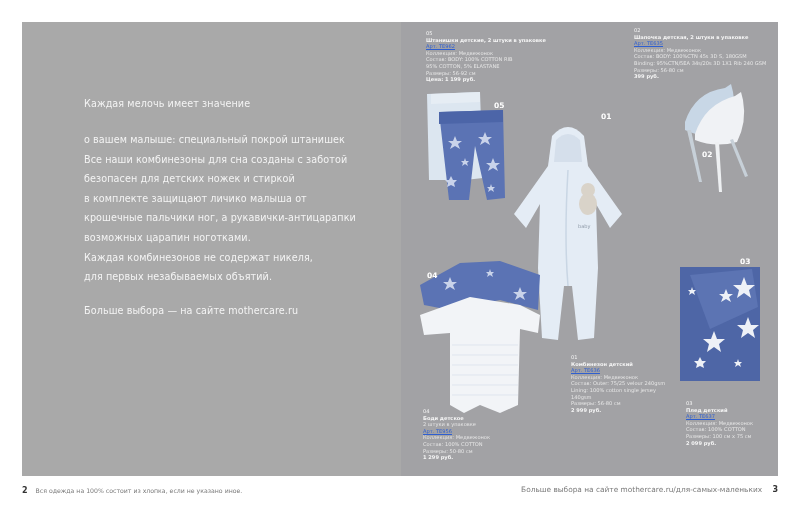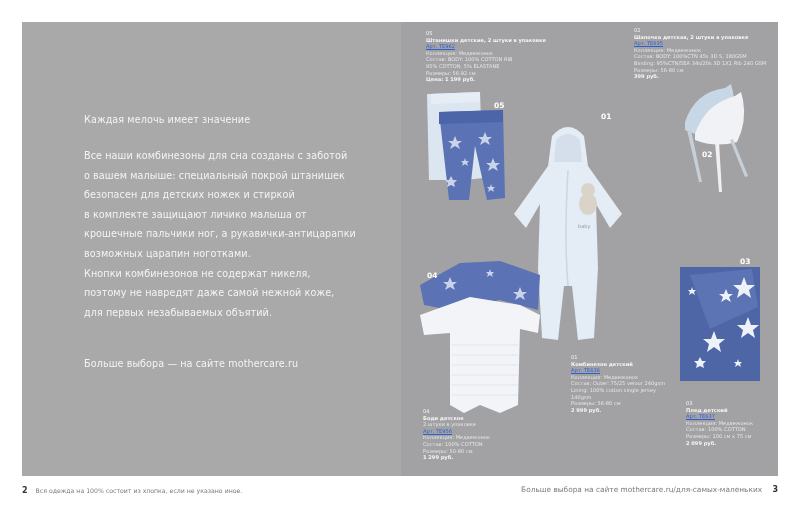--- a/index.html
+++ b/index.html
@@ -1,22 +1,22 @@
 <!DOCTYPE html>
 <html><head>
 <meta charset="utf-8">
 <style>
   html, body { margin:0; padding:0; }
   body { width:800px; height:510px; background:#ffffff; position:relative; overflow:hidden; font-family:"DejaVu Sans", sans-serif; }
   .panel-left { position:absolute; left:22px; top:22px; width:379px; height:454px; background:#a9a9a9; }
   .panel-right { position:absolute; left:401px; top:22px; width:377px; height:454px; background:#a2a2a5; }
   .intro { position:absolute; left:84px; top:98px; width:300px; color:#f4f4f4; font-size:9.6px; letter-spacing:0.1px; }
-  .intro .title { display:block; margin-bottom:20px; line-height:12px;margin-top:16px; }
+  .intro .title { display:block; margin-bottom:20px; line-height:12px; }
   .intro .body { display:block; line-height:19.6px; }
-  .intro .cta { display:block; margin-top:36px; line-height:12px; }
+  .intro .cta { display:block; margin-top:18px; line-height:12px; }
   .footer-left { position:absolute; left:22px; top:486px; font-size:6.2px; color:#7a7a7a; }
   .footer-left .num, .footer-right .num { font-weight:bold; color:#333; font-size:8px; margin-right:6px; }
   .footer-right { position:absolute; right:22px; top:485px; font-size:7.4px; color:#7a7a7a; }
   .footer-right .num { margin-left:8px; margin-right:0; }
   .caption { position:absolute; color:#f5f5f5; font-size:5.1px; line-height:6.6px; }
   .caption .c-num { display:block; }
   .caption .c-name { display:block; font-weight:bold; }
   .caption .c-art { display:block; color:#2f5fd0; text-decoration:underline; }
   .caption .c-line { display:block; color:#e6e6e6; }
   .caption .c-price { display:block; font-weight:bold; }
@@ -24,28 +24,27 @@
   .item { position:absolute; }
   svg { display:block; }
 </style>
 </head>
 <body>
 
 <div class="panel-left"></div>
 
 <div class="intro">
   <span class="title">Каждая мелочь имеет значение</span>
+  <span class="body">о вашем малыше: специальный покрой штанишек</span>
   <span class="body">Все наши комбинезоны для сна созданы с заботой</span>
-  <span class="body">о вашем малыше: специальный покрой штанишек</span>
   <span class="body">безопасен для детских ножек и стиркой</span>
   <span class="body">в комплекте защищают личико малыша от</span>
   <span class="body">крошечные пальчики ног, а рукавички-антицарапки</span>
   <span class="body">возможных царапин ноготками.</span>
-  <span class="body">Кнопки комбинезонов не содержат никеля,</span>
-  <span class="body">поэтому не навредят даже самой нежной коже,</span>
+  <span class="body">Каждая комбинезонов не содержат никеля,</span>
   <span class="body">для первых незабываемых объятий.</span>
   <span class="cta">Больше выбора — на сайте mothercare.ru</span>
 </div>
 
 <div class="footer-left">
   <span class="num">2</span>
   <span>Вся одежда на 100% состоит из хлопка, если не указано иное.</span>
 </div>
 
 <div class="panel-right"></div>

